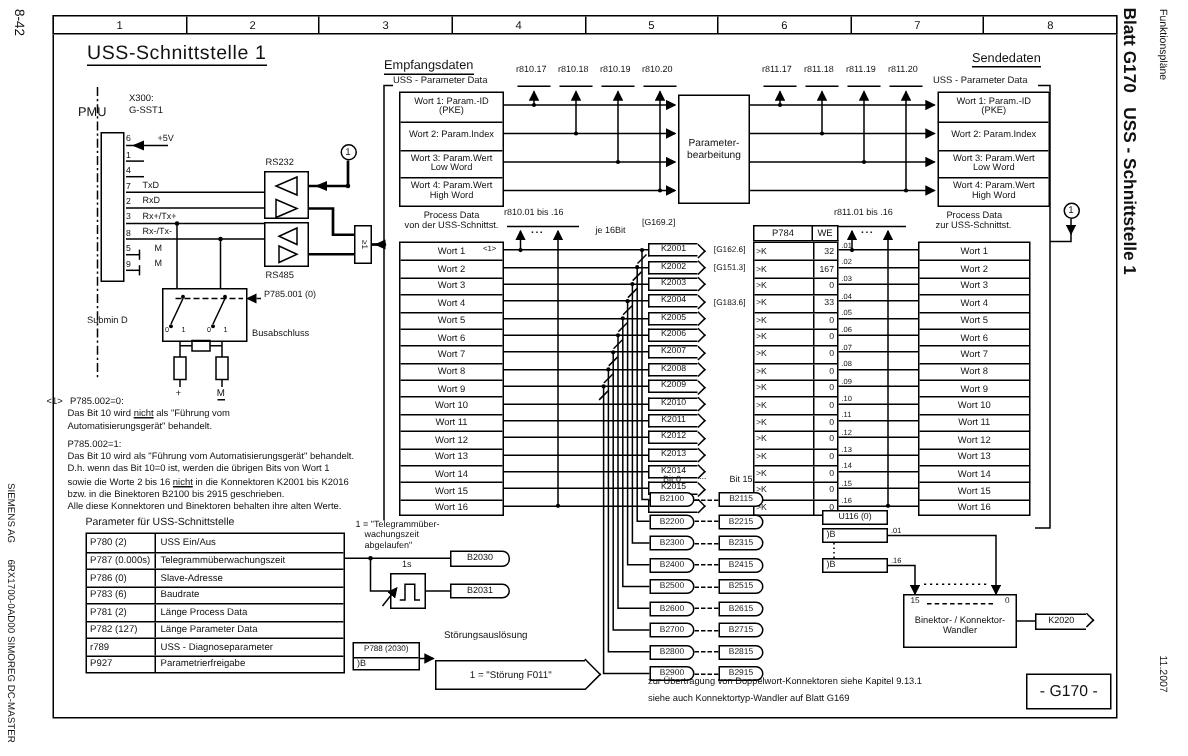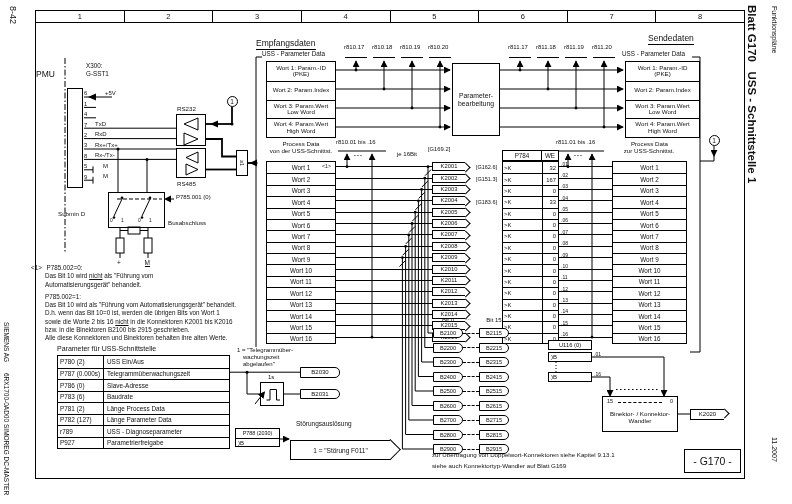--- a/index.html
+++ b/index.html
@@ -255,22 +255,25 @@
   <div class="cell">1</div>
       <div class="cell">2</div>
       <div class="cell">3</div>
       <div class="cell">4</div>
       <div class="cell">5</div>
       <div class="cell">6</div>
       <div class="cell">7</div>
       <div class="cell">8</div>
     </div>
 
-
-  <div class="abs lay" style="left:36px;top:69px;font-size:8.5px">PMU</div>
+  <div class="abs lay" style="left:58px;top:27px;font-size:13px;letter-spacing:.4px">
+    <span class="uline">USS-Schnittstelle 1</span>
+  </div>
+
+  <div class="abs lay" style="left:52px;top:69px;font-size:8.5px">PMU</div>
   <div class="abs lay" style="left:86px;top:62px;font-size:6.3px;line-height:7.5px">
     <div>X300:</div>
     <div>G-SST1</div>
   </div>
   <div class="abs lay bx" style="left:67px;top:88px;width:16px;height:100px"></div>
   <div class="abs lay" id="pins" style="left:84px;top:89px;width:90px">
 
       <div class="row">
         <span class="no">6</span>
         <span class="lab">+5V</span>

